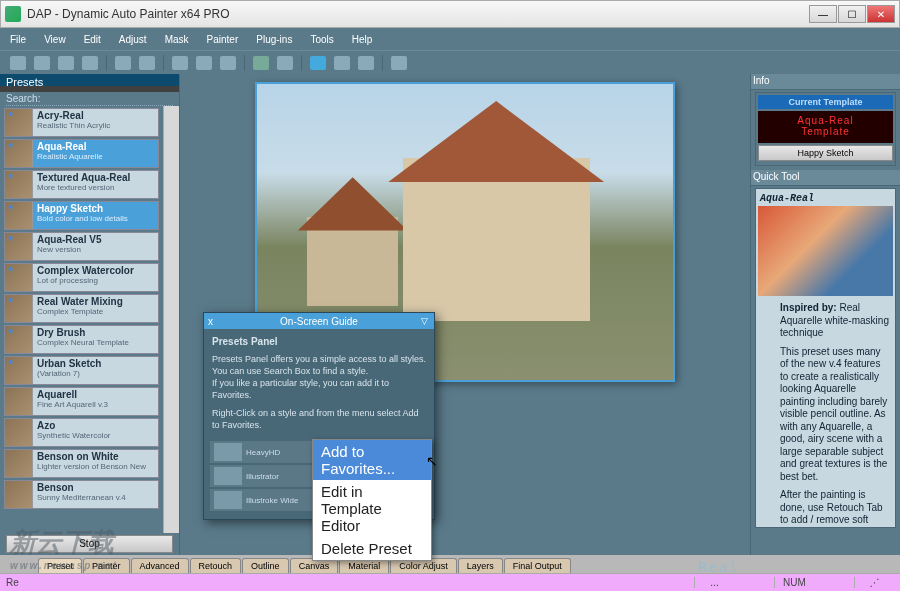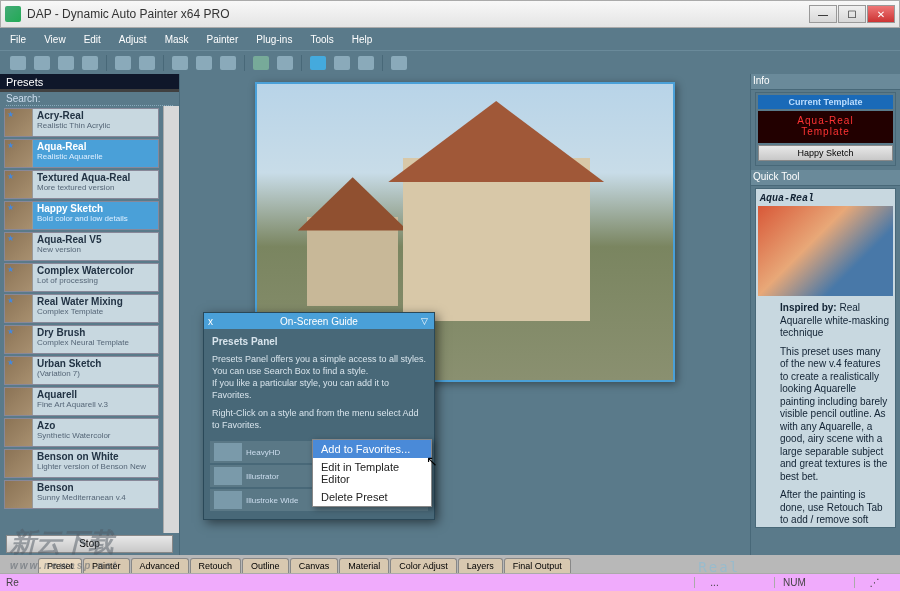--- a/index.html
+++ b/index.html
@@ -20,21 +20,21 @@
 
 .toolbar { height: 24px; background: #5a7a8a; border-top: 1px solid #6a8a9a; display: flex; align-items: center; padding: 0 10px; gap: 8px; }
 .toolbar .tico { width: 16px; height: 14px; background: #8aaaba; border-radius: 2px; cursor: pointer; }
 .toolbar .sep { width: 1px; height: 16px; background: #486878; }
 
 
 .main { display: flex; height: calc(591px - 28px - 22px - 24px - 18px - 18px); background: #5a7a8a; }
 
 
 .presets { width: 180px; background: #5a7a8a; border-right: 1px solid #486878; display: flex; flex-direction: column; }
-.phead { height: 18px; background: #0f172a; font-size: 11px; color: #fff; padding: 2px 6px; border-bottom: 3px solid #404040; }
+.phead { height: 18px; background: #0c4a6e; font-size: 11px; color: #fff; padding: 2px 6px; border-bottom: 6px solid #404040; }
 .search { margin: 0 6px; font-size: 10px; color: #cde; border-bottom: 1px dotted #8ab; padding: 1px 0; }
 .plist { flex: 1; overflow: hidden; padding: 2px 4px 0 4px; }
 .pitem { display: flex; background: #c8d8e0; border: 1px solid #889; margin-bottom: 2px; cursor: pointer; height: 29px; }
 .pitem.sel { background: #4aa0d8; color: #fff; }
 .pitem .thumb { width: 28px; background: linear-gradient(135deg,#8b7355,#a89070); border-right: 1px solid #999; position: relative; }
 .pitem .thumb.star::before { content: "★"; position: absolute; top: 1px; left: 2px; font-size: 8px; color: #48d; }
 .pitem .txt { flex: 1; padding: 1px 4px; overflow: hidden; }
 .pitem .name { font-size: 10px; font-weight: bold; color: #234; white-space: nowrap; }
 .pitem.sel .name { color: #fff; }
 .pitem .sub { font-size: 8px; color: #567; white-space: nowrap; }
@@ -55,21 +55,21 @@
 .guide { position: absolute; left: 203px; top: 312px; width: 232px; background: #486878; border: 1px solid #2a4858; box-shadow: 3px 3px 10px rgba(0,0,0,0.5); z-index: 50; }
 .ghead { height: 16px; background: #4aa0d8; font-size: 10px; color: #fff; display: flex; align-items: center; justify-content: center; position: relative; }
 .ghead .gx { position: absolute; left: 4px; font-size: 10px; cursor: pointer; }
 .ghead .gt { position: absolute; right: 6px; font-size: 9px; }
 .gbody { padding: 6px 8px; font-size: 9px; color: #d8e4ec; line-height: 1.35; }
 .gbody b { font-size: 10px; display: block; margin-bottom: 4px; }
 .gsample { padding: 4px 6px 6px; position: relative; }
 .srow { height: 22px; background: #5a7886; margin-bottom: 2px; display: flex; align-items: center; font-size: 8px; color: #cde; padding: 0 4px; gap: 4px; }
 .srow .st { width: 28px; height: 18px; background: #7a9aaa; }
 .ctxmenu { position: absolute; left: 108px; top: 2px; width: 120px; background: #fff; border: 1px solid #888; box-shadow: 2px 2px 6px rgba(0,0,0,0.4); z-index: 60; }
-.ctxmenu div { font-size: 11px; padding: 3px 8px; cursor: pointer; color: #222; }
+.ctxmenu div { font-size: 15px; padding: 3px 8px; cursor: pointer; color: #222; }
 .ctxmenu div.hov { background: #4a8ad8; color: #fff; }
 .cursor { position: absolute; left: 222px; top: 16px; font-size: 14px; z-index: 70; color: #000; }
 
 
 .right { width: 150px; background: #5a7a8a; border-left: 1px solid #486878; display: flex; flex-direction: column; }
 .rhead { height: 16px; background: #6a8a9a; font-size: 10px; color: #fff; padding: 1px 2px; border-bottom: 1px solid #486878; }
 .rbox { border: 1px solid #486878; margin: 2px 4px 4px; padding: 2px; background: #5a7a8a; }
 .lcd { height: 14px; background: #1a6ab8; color: #bdf; font-size: 9px; font-weight: bold; text-align: center; line-height: 14px; }
 .led { height: 32px; background: #200; margin: 2px 0; font-family: monospace; font-size: 10px; color: #f33; text-align: center; padding-top: 4px; line-height: 1.1; letter-spacing: 1px; }
 .rbtn { height: 16px; background: linear-gradient(#e8e8e8,#c8c8c8); border: 1px solid #888; font-size: 9px; text-align: center; line-height: 14px; margin: 2px 0; cursor: pointer; }

